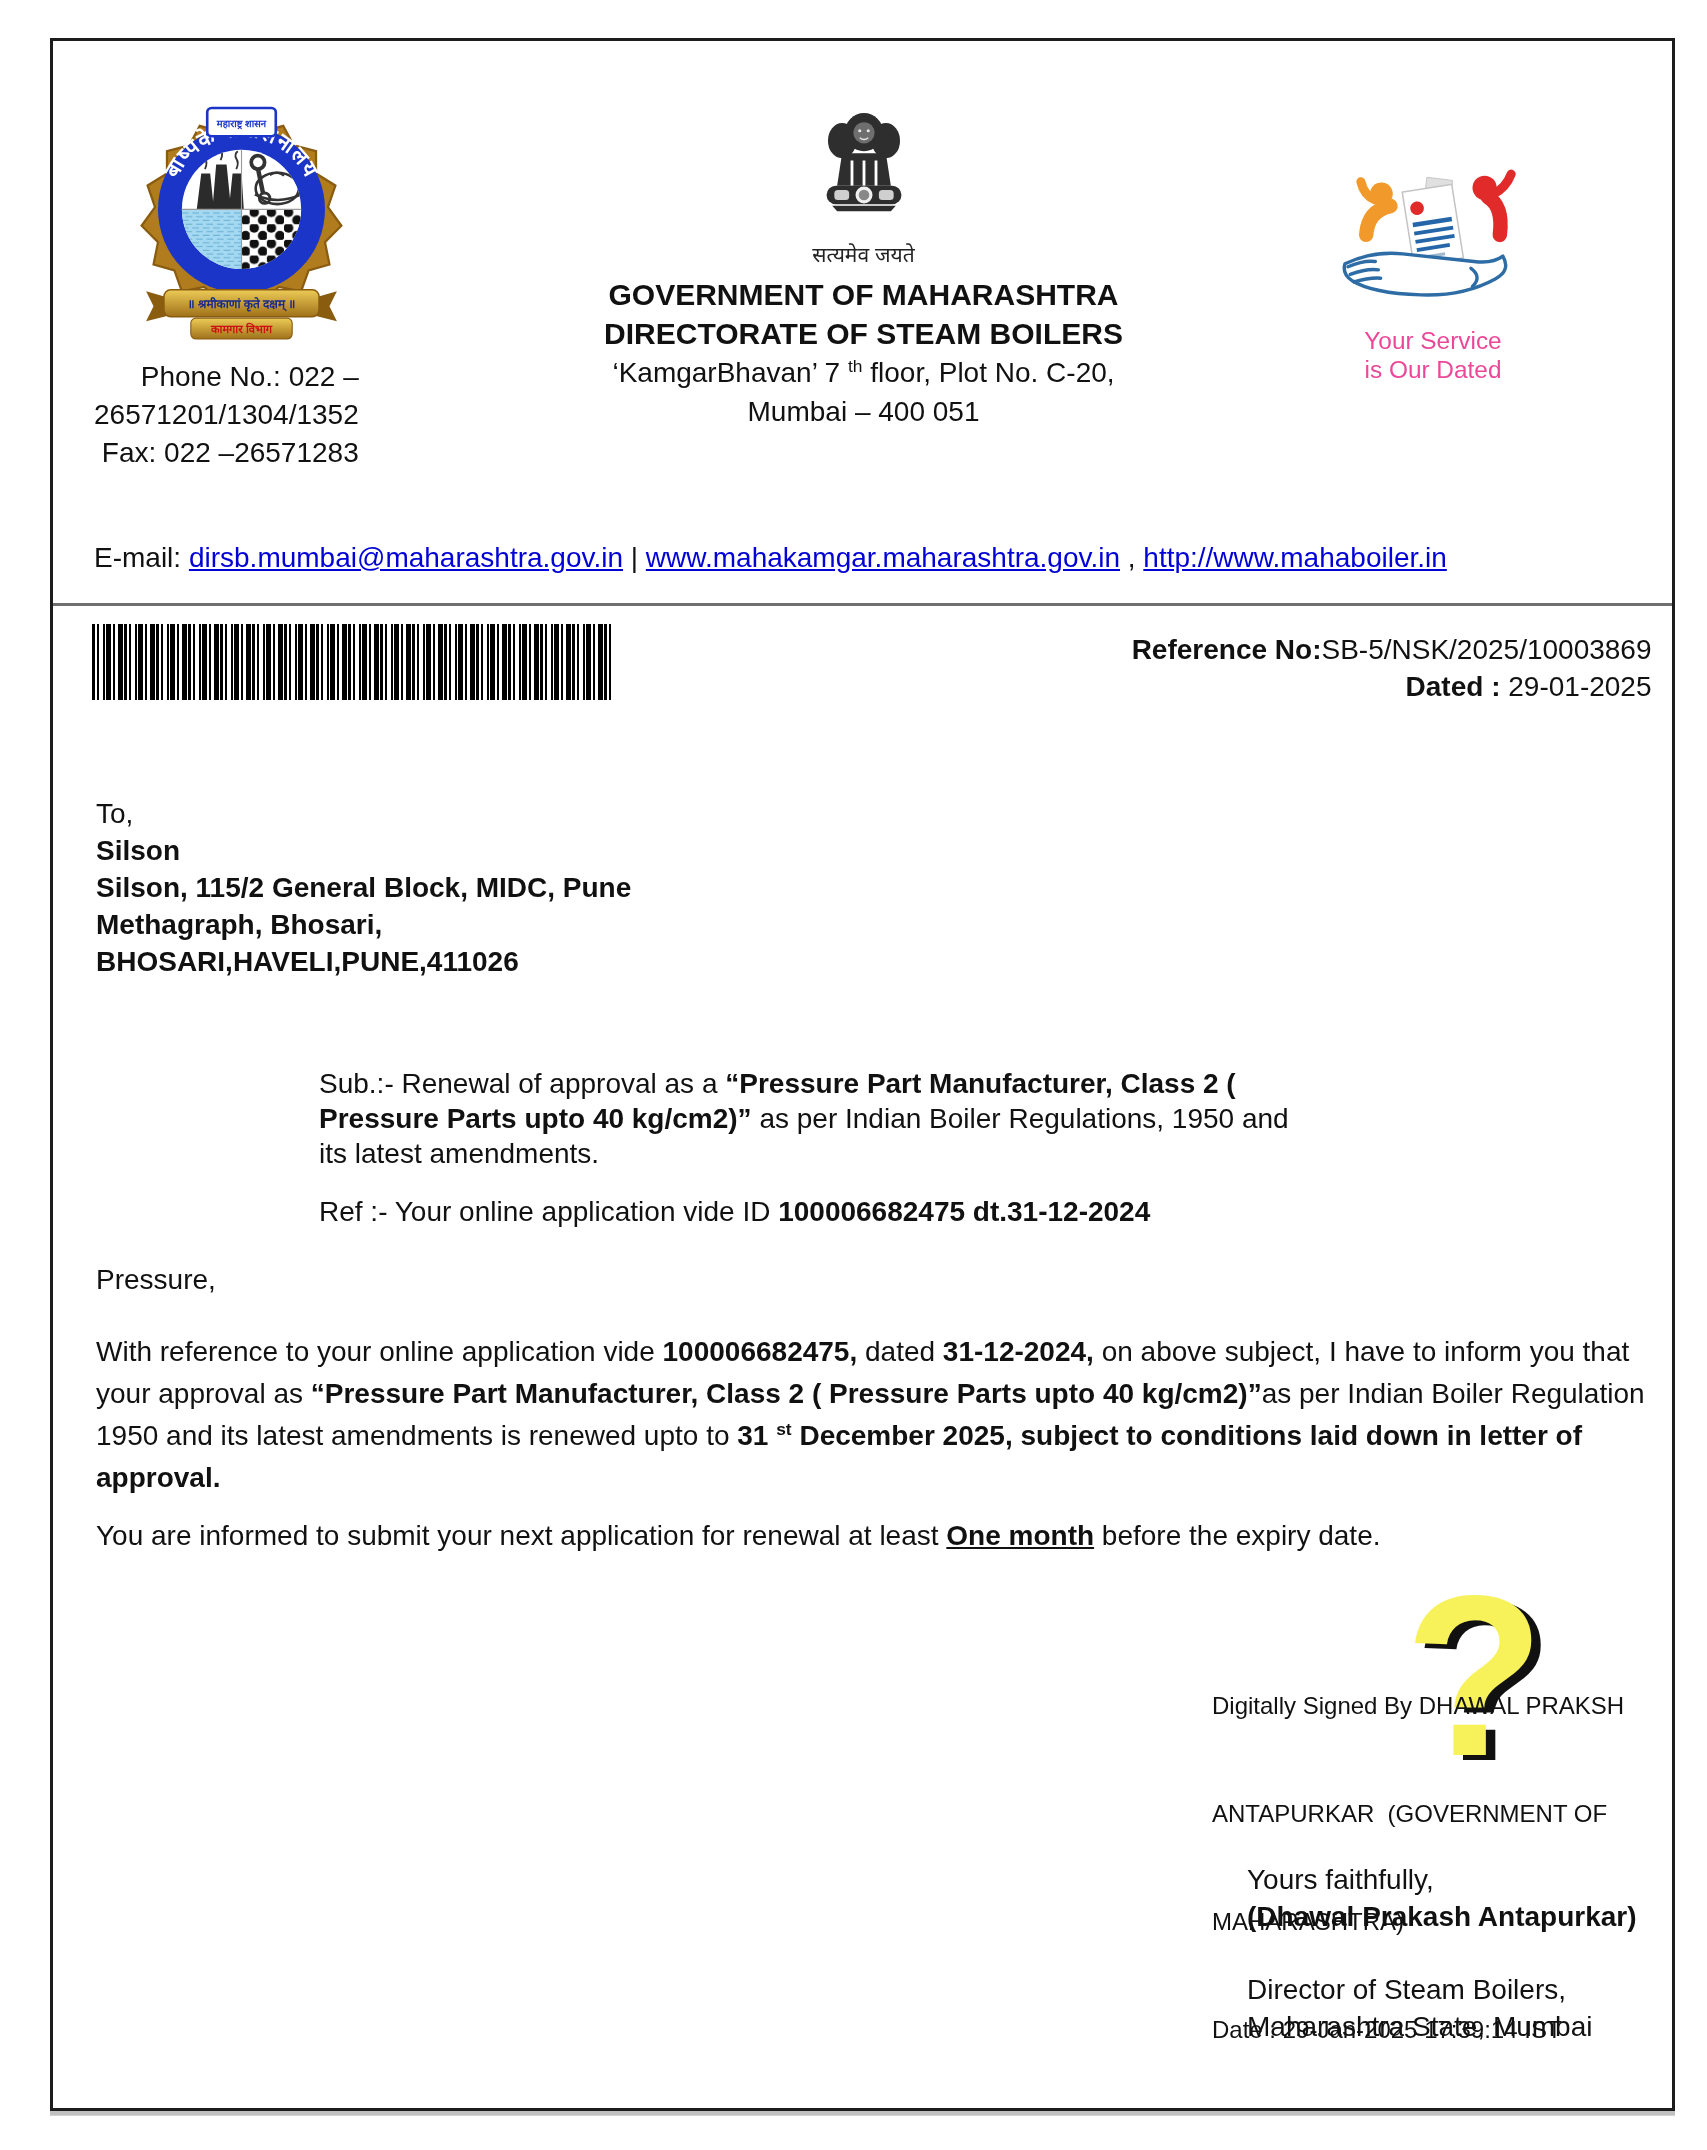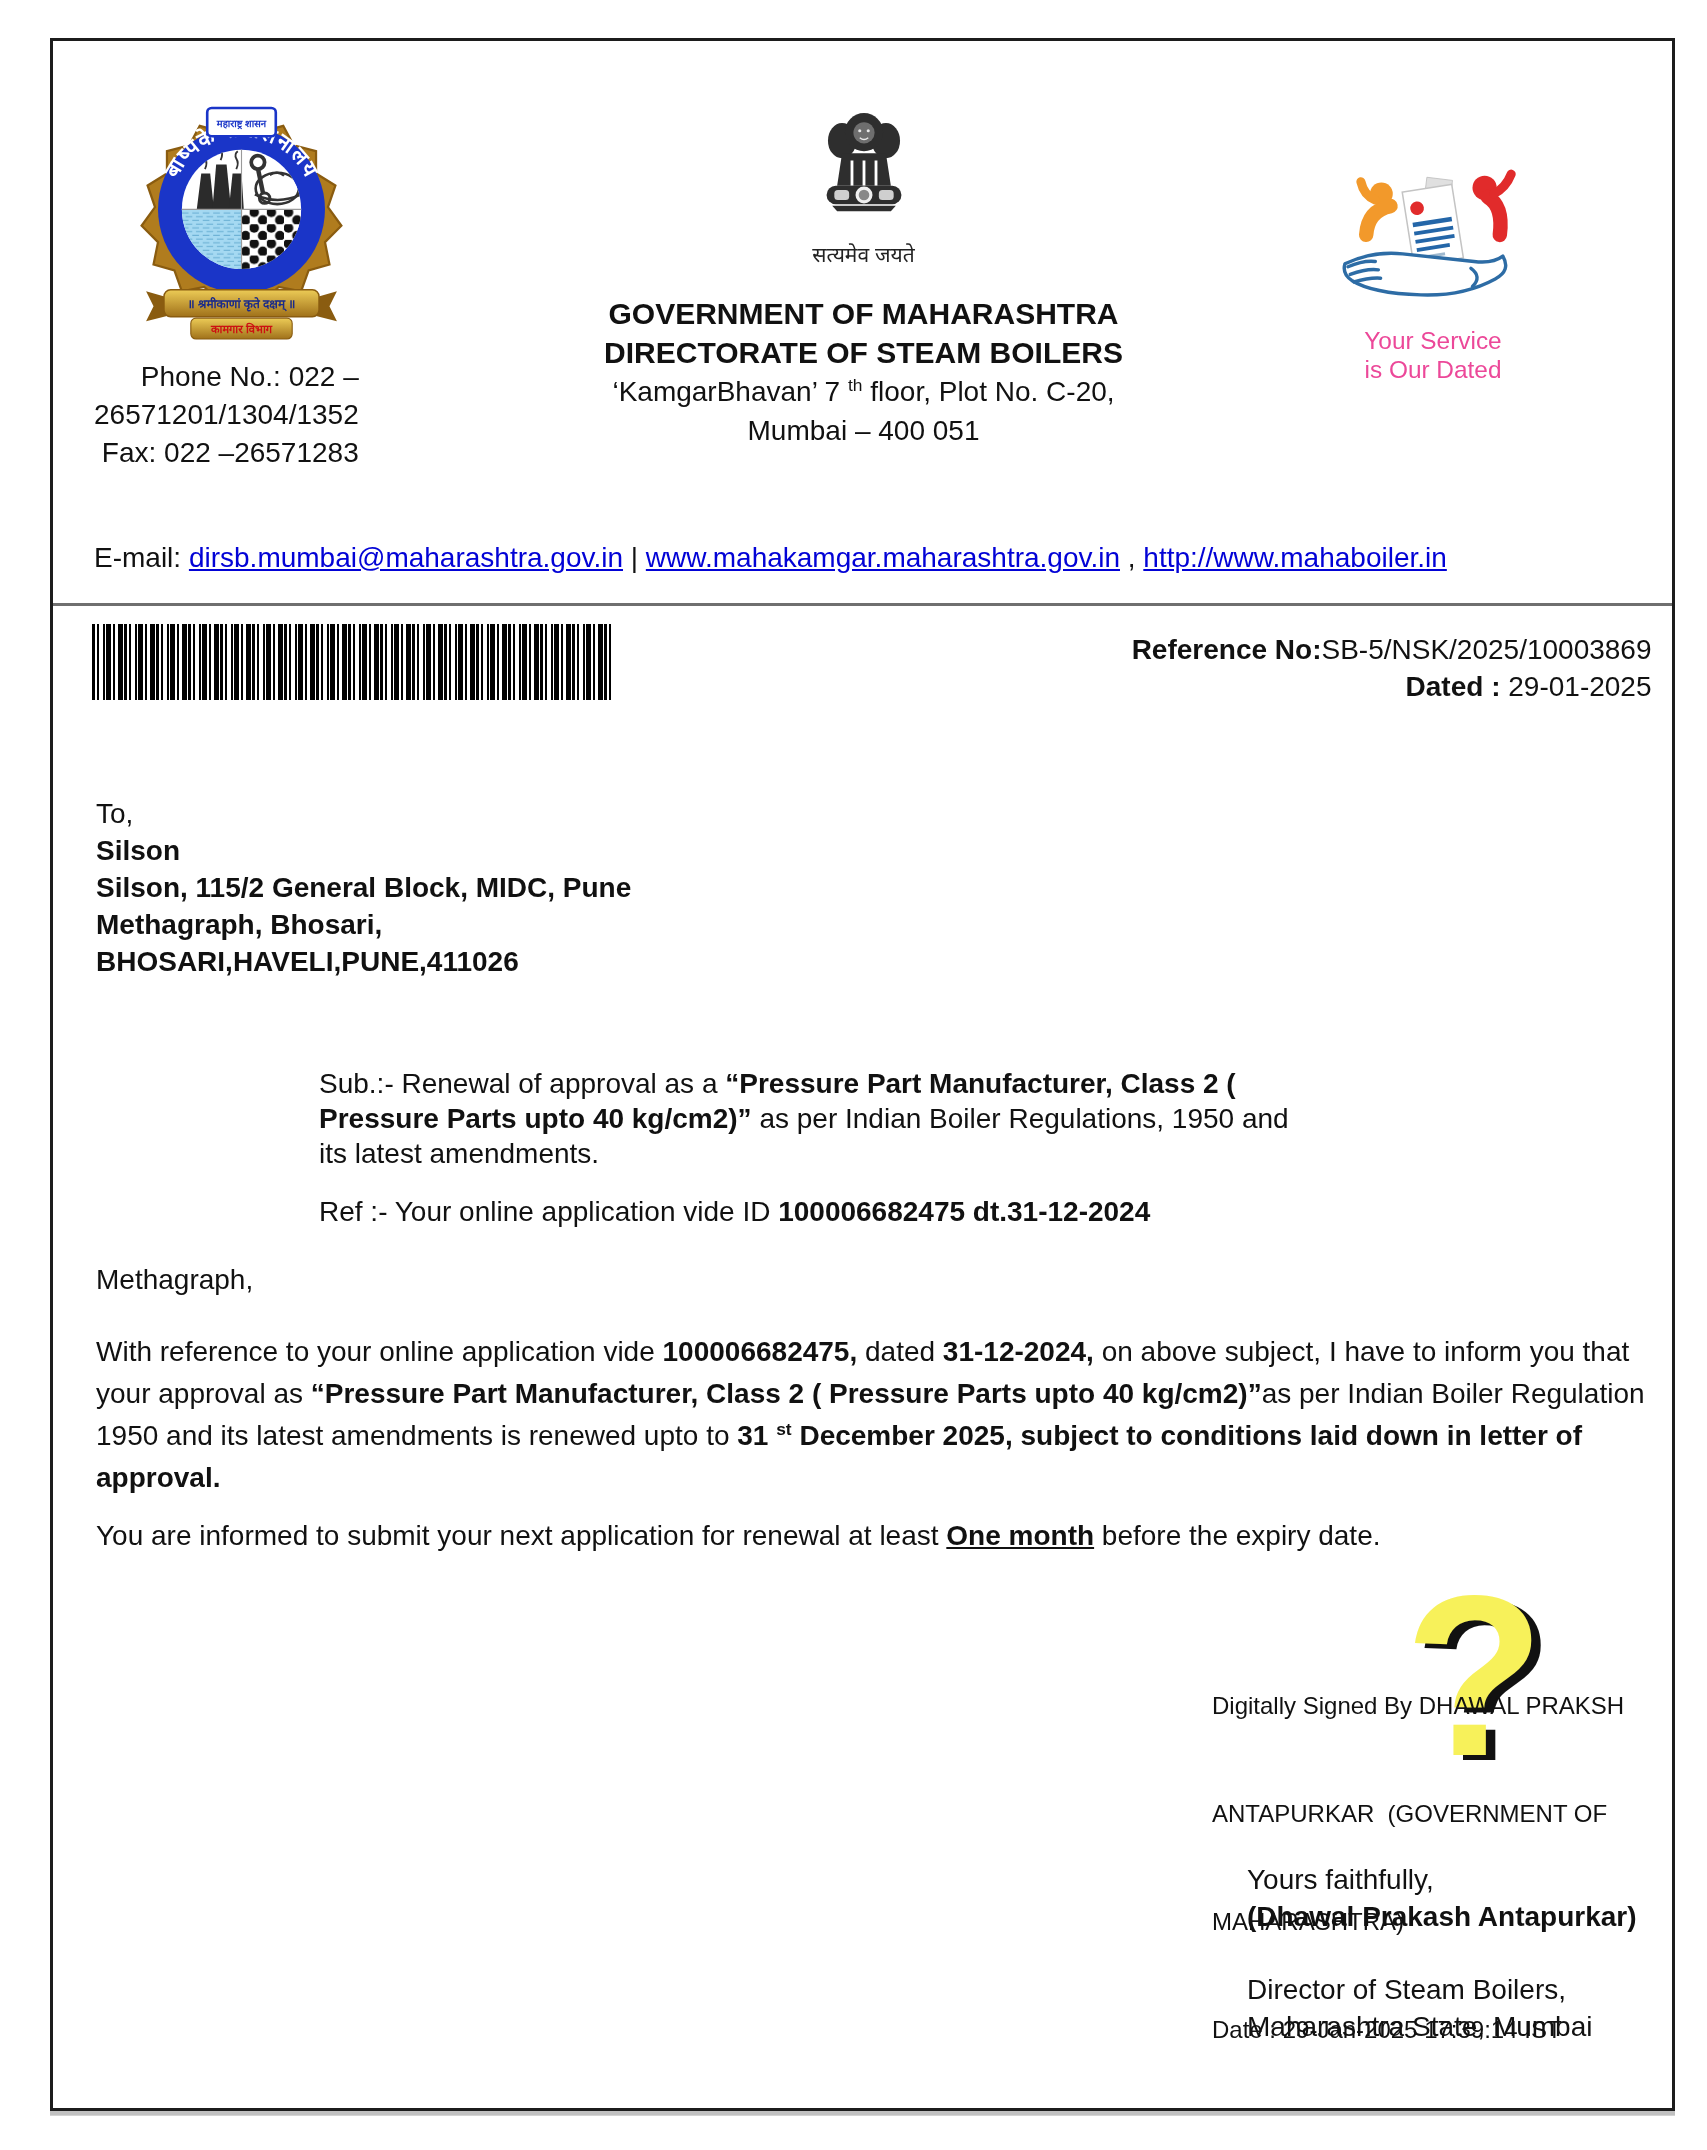--- a/index.html
+++ b/index.html
@@ -4,21 +4,21 @@
 <style>
   html,body{margin:0;padding:0;background:#ffffff;}
   .page{position:relative;width:1708px;height:2151px;background:#ffffff;
         font-family:"Liberation Sans",sans-serif;color:#111;overflow:hidden;}
   .frame{position:absolute;left:50px;top:38px;width:1619px;height:2067px;
          border:3.2px solid #1c1c1c;box-shadow:0 4.7px 0 rgba(140,140,140,.55);background:#fff;}
   .abs{position:absolute;}
   .phone{left:41px;top:317px;font-size:28px;line-height:38px;text-align:right;}
   .header-center{left:363px;top:0;width:895px;text-align:center;}
   .emblem-svg{display:block;margin:39px auto 1.6px;width:106px;height:158px;}
-  .emblem-caption{font-size:21px;color:#222;margin-bottom:26px;}
+  .emblem-caption{font-size:21px;color:#222;margin-bottom:7px;}
   .org-line{font-size:30px;font-weight:bold;line-height:39px;}
   .addr-line{font-size:28px;line-height:39px;}
   .seal{left:76px;top:58px;width:225px;height:246px;}
   .service{left:1250px;top:118px;width:260px;text-align:center;}
   .service svg{display:block;width:260px;height:167px;}
   .service-text{font-size:24.4px;font-weight:normal;line-height:29px;color:#ec4899;}
   .email-row{left:41px;top:501px;font-size:28px;white-space:nowrap;}
   .email-link{color:#0202d6;text-decoration:underline;cursor:pointer;}
   .divider{left:0;right:0;top:562px;height:3.2px;background:#6f6f6f;}
   .barcode{left:39px;top:583px;width:522px;height:76px;
@@ -174,21 +174,21 @@
       <div>To,</div>
       <div class="b">Silson</div>
       <div class="b">Silson, 115/2 General Block, MIDC, Pune</div>
       <div class="b">Methagraph, Bhosari,</div>
       <div class="b">BHOSARI,HAVELI,PUNE,411026</div>
     </div>
 
     <div class="abs subject"><span>Sub.:- Renewal of approval as a </span><span style="font-weight: bold;">“Pressure Part Manufacturer, Class 2 ( Pressure Parts upto 40 kg/cm2)”</span><span> as per Indian Boiler Regulations, 1950 and its latest amendments.</span></div>
     <div class="abs refline"><span>Ref :- Your online application vide ID </span><span style="font-weight: bold;">100006682475 dt.31-12-2024</span></div>
 
-    <div class="abs salutation">Methagraph,</div>
+    <div class="abs salutation">Pressure,</div>
     <div class="abs para1"><span>With reference to your online application vide </span><span style="font-weight: bold;">100006682475,</span><span> dated </span><span style="font-weight: bold;">31-12-2024,</span><span> on above subject, I have to inform you that your approval as </span><span style="font-weight: bold;">“Pressure Part Manufacturer, Class 2 ( Pressure Parts upto 40 kg/cm2)”</span><span>as per Indian Boiler Regulation 1950 and its latest amendments is renewed upto to </span><span style="font-weight: bold;">31 </span><sup style="font-weight: bold;">st</sup><span style="font-weight: bold;"> December 2025, subject to conditions laid down in letter of approval.</span></div>
     <div class="abs para2"><span>You are informed to submit your next application for renewal at least </span><span style="font-weight: bold; text-decoration: underline;">One month</span><span> before the expiry date.</span></div>
 
     <svg class="abs qmark" viewBox="0 0 210 300">
       <text x="115" y="240" font-size="290" font-weight="bold" text-anchor="middle" font-family="Liberation Sans, sans-serif" fill="#111111">?</text>
       <text x="103" y="234" font-size="290" font-weight="bold" text-anchor="middle" font-family="Liberation Sans, sans-serif" fill="#f7f15a">?</text>
     </svg>
     <div class="abs stamp-text">
       <div>Digitally Signed By DHAWAL PRAKSH</div>
       <div>ANTAPURKAR  (GOVERNMENT OF</div>

